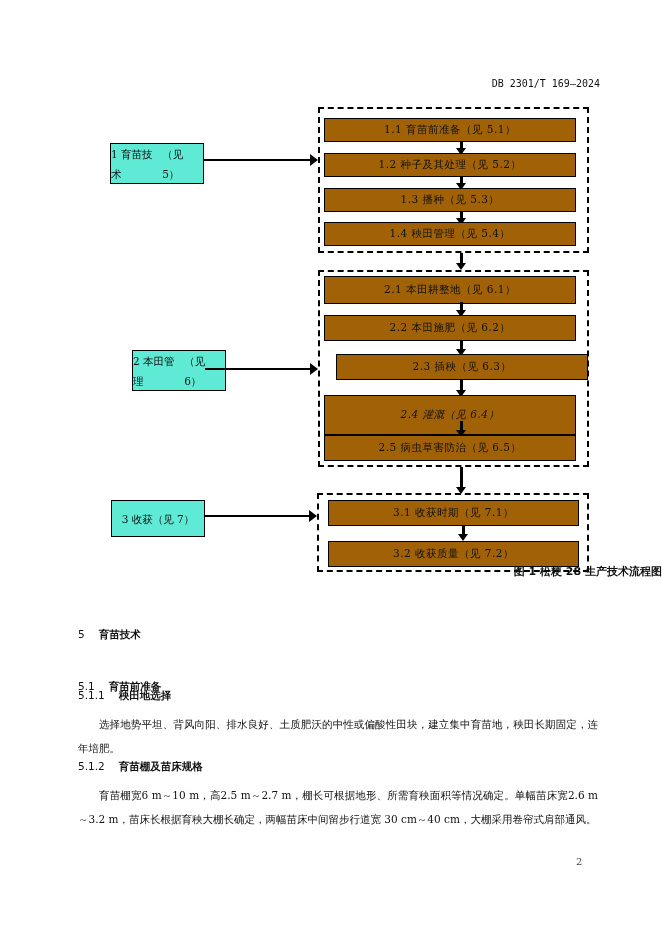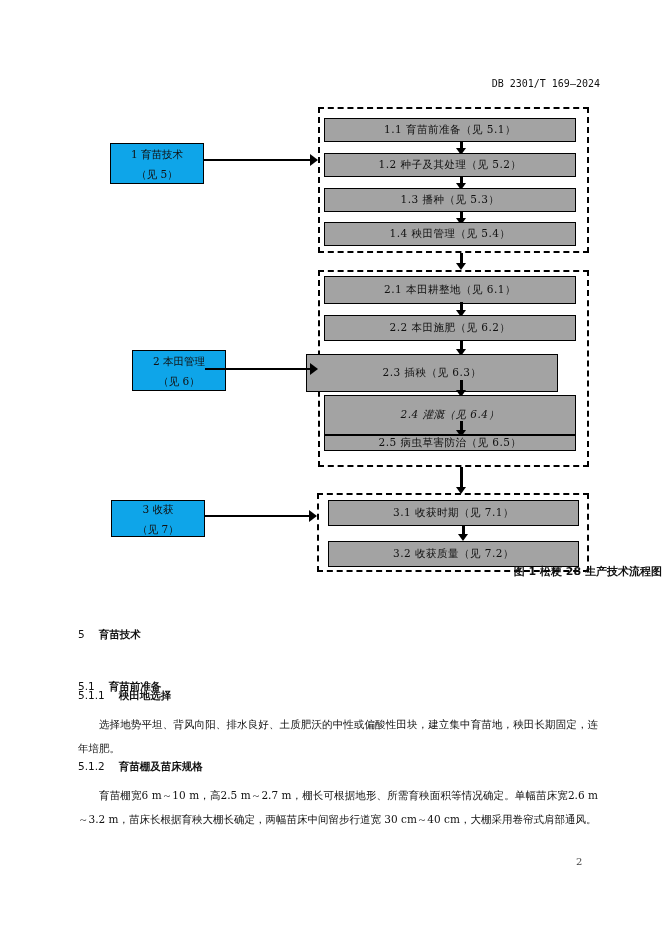--- a/index.html
+++ b/index.html
@@ -2,24 +2,24 @@
 <html><head>
 <meta charset="utf-8">
 <style>
   html, body { margin: 0; padding: 0; background: #ffffff; }
   body { width: 662px; height: 936px; position: relative; overflow: hidden;
          font-family: "DejaVu Serif", "Liberation Serif", serif; color: #111; }
   .abs { position: absolute; }
   .header-code { left: 480px; top: 78px; width: 120px; text-align: right;
                  font-family: "DejaVu Sans Mono", "Liberation Mono", monospace; font-size: 10px; letter-spacing: 0; }
   .dash-group { position: absolute; border: 2.5px dashed #000; box-sizing: border-box; }
-  .step { position: absolute; border: 1px solid #000; box-sizing: border-box; background: #a3a3a3;
+  .step { position: absolute; border: 1px solid #000; box-sizing: border-box; background: #a16207;
           display: flex; align-items: center; justify-content: center; font-size: 10.5px; letter-spacing: 0.5px; }
-  .phase { position: absolute; border: 1px solid #000; box-sizing: border-box; background: #0ea5e9;
-           display: flex; flex-direction: column; align-items: center; justify-content: center;
+  .phase { position: absolute; border: 1px solid #000; box-sizing: border-box; background: #5eead4;
+           display: flex; flex-direction: row; align-items: center; justify-content: center;
            font-size: 10.5px; line-height: 20px; }
   .harrow { position: absolute; height: 2px; background: #000; }
   .harrow::after { content: ""; position: absolute; right: -2px; top: -5px;
                    border-left: 8px solid #000; border-top: 6px solid transparent; border-bottom: 6px solid transparent; }
   .varrow { position: absolute; width: 3px; background: #000; }
   .varrow::after { content: ""; position: absolute; bottom: -4px; left: -4px;
                    border-top: 7px solid #000; border-left: 5.5px solid transparent; border-right: 5.5px solid transparent; }
   .caption { left: 0; width: 662px; top: 564px; text-align: right; font-weight: bold; font-size: 11px;
              font-family: "DejaVu Sans", "Liberation Sans", sans-serif; }
   .h1, .h2, .h3 { font-family: "DejaVu Sans", "Liberation Sans", sans-serif; font-size: 10.5px; font-weight: bold; }
@@ -49,25 +49,25 @@
   <div class="varrow" style="left:460px; top:212px; height:9px;"></div>
   <div class="step" style="left:324px; top:222px; width:252px; height:24px;">1.4 秧田管理（见 5.4）</div>
 
   <div class="varrow" style="left:460px; top:253px; height:13px;"></div>
 
   <div class="dash-group" style="left:318px; top:270px; width:271px; height:197px;"></div>
   <div class="step" style="left:324px; top:276px; width:252px; height:28px;">2.1 本田耕整地（见 6.1）</div>
   <div class="varrow" style="left:460px; top:302px; height:11px;"></div>
   <div class="step" style="left:324px; top:315px; width:252px; height:26px;">2.2 本田施肥（见 6.2）</div>
   <div class="varrow" style="left:460px; top:341px; height:11px;"></div>
-  <div class="step" style="left:306px; top:354px; width:252px; height:38px;text-align:right;">2.3 插秧（见 6.3）</div>
+  <div class="step" style="left:336px; top:354px; width:252px; height:26px;text-align:right;">2.3 插秧（见 6.3）</div>
   <div class="varrow" style="left:460px; top:380px; height:13px;"></div>
   <div class="step" style="left:324px; top:395px; width:252px; height:40px;font-style:italic;">2.4 灌溉（见 6.4）</div>
   <div class="varrow" style="left:460px; top:421px; height:12px;"></div>
-  <div class="step" style="left:324px; top:435px; width:252px; height:16px;">2.5 病虫草害防治（见 6.5）</div>
+  <div class="step" style="left:324px; top:435px; width:252px; height:26px;">2.5 病虫草害防治（见 6.5）</div>
 
   <div class="varrow" style="left:460px; top:467px; height:23px;"></div>
 
   <div class="dash-group" style="left:317px; top:493px; width:272px; height:79px;"></div>
   <div class="step" style="left:328px; top:500px; width:251px; height:26px;">3.1 收获时期（见 7.1）</div>
   <div class="varrow" style="left:462px; top:526px; height:11px;"></div>
   <div class="step" style="left:328px; top:541px; width:251px; height:26px;">3.2 收获质量（见 7.2）</div>
 
   <div class="phase" style="left:110px; top:143px; width:94px; height:41px;">
     <span>1 育苗技术</span>

